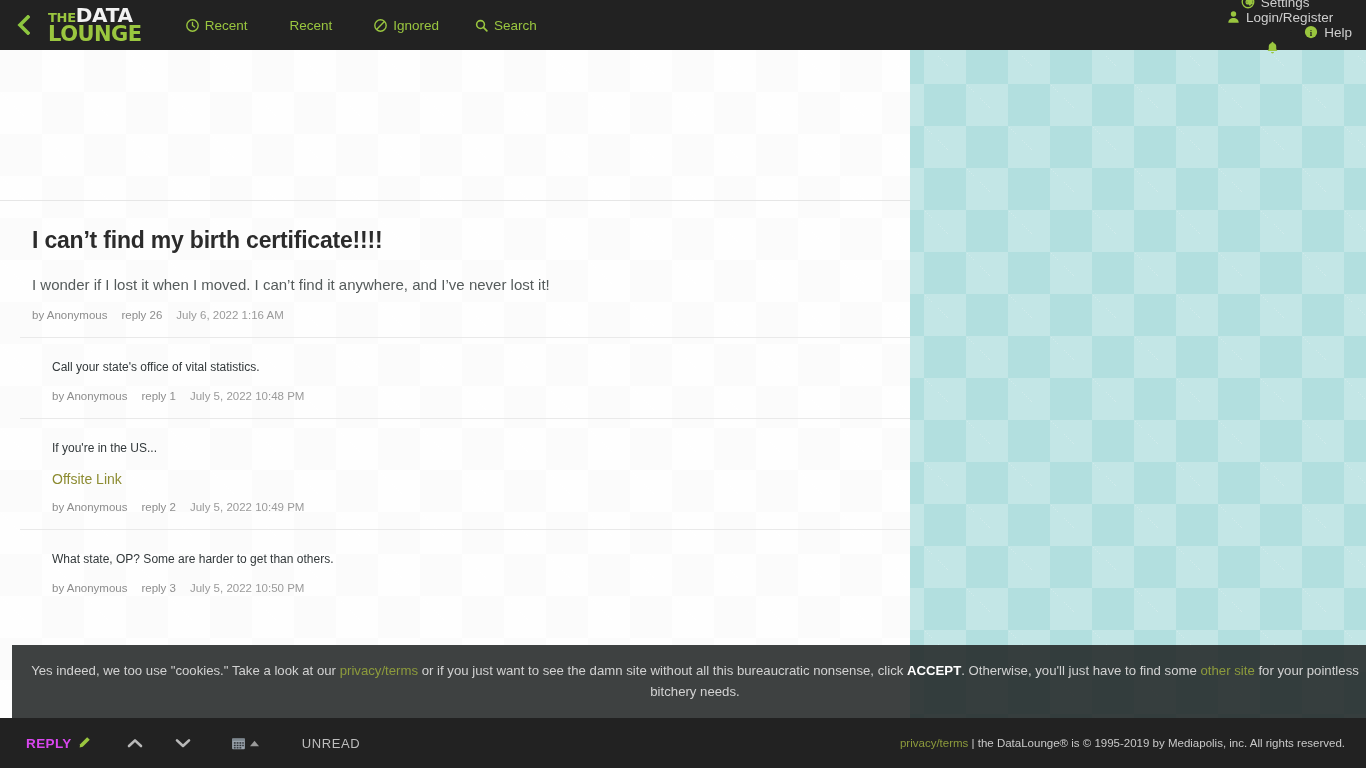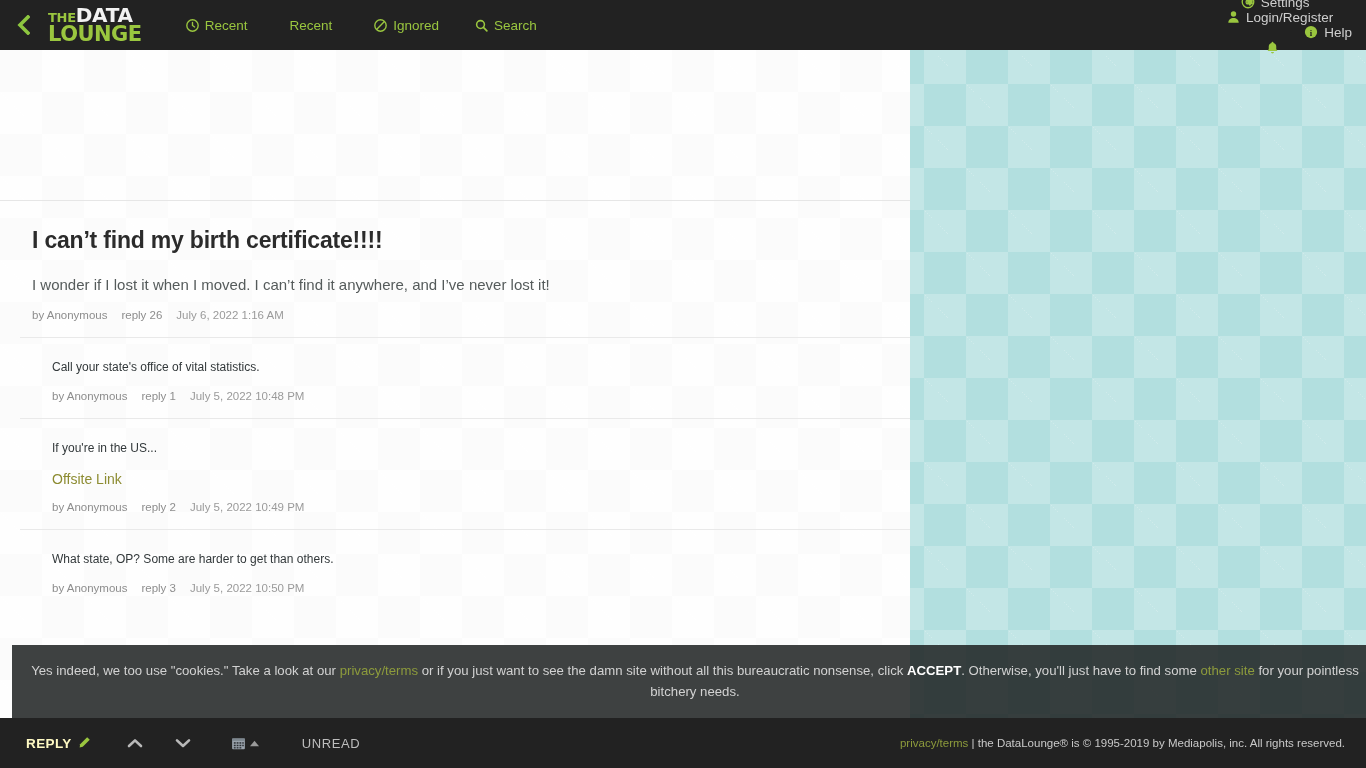--- a/index.html
+++ b/index.html
@@ -146,21 +146,21 @@
   
   #bottombar {
     position: absolute;
     left: 0; bottom: 0;
     width: 1366px; height: 50px;
     background: #222222;
     display: flex; align-items: center;
     z-index: 35;
   }
   .bb-reply {
-    color: #fef9c3; font-size: 13.5px; font-weight: bold;
+    color: #d946ef; font-size: 13.5px; font-weight: bold;
     letter-spacing: .4px;
     padding: 0 12px 0 26px;
     display: flex; align-items: center; gap: 5px;
     cursor: pointer;
   }
   .bb-icon {
     color: #b9b9b9; padding: 0 14px;
     display: flex; align-items: center; gap: 3px;
     font-size: 15px; cursor: pointer;
   }

